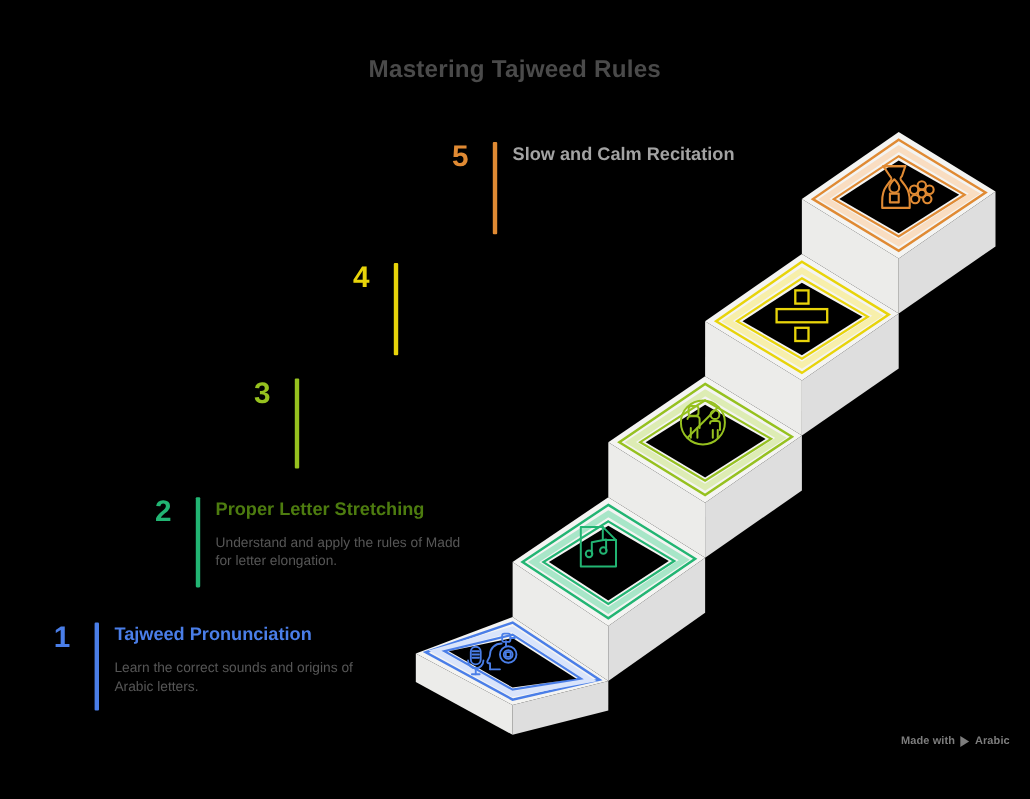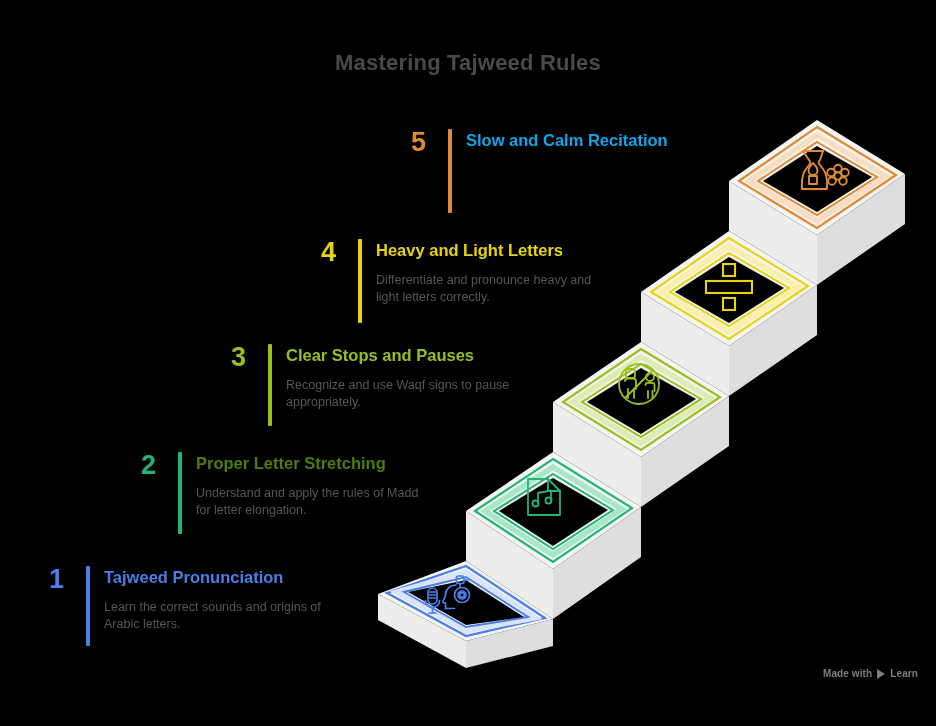--- a/index.html
+++ b/index.html
@@ -242,40 +242,32 @@
           <circle cx="831" cy="172.5" r="3.8"></circle>
         </g>
       </g>
     </svg>
   </div>
 
   <div class="step-text" id="text-5">
     <div class="step-num" style="color:#e08a33">5</div>
     <div class="accent-bar" style="background:#e08a33"></div>
     <div class="step-body">
-      <div class="step-heading" style="color:#0ea5e9">Slow and Calm Recitation</div>
+      <div class="step-heading" style="color:#a3a3a3">Slow and Calm Recitation</div>
     </div>
   </div>
 
   <div class="step-text" id="text-4">
     <div class="step-num" style="color:#e8d40a">4</div>
     <div class="accent-bar" style="background:#e8d40a"></div>
-    <div class="step-body">
-      <div class="step-heading" style="color:#e8d40a">Heavy and Light Letters</div>
-      <div class="step-desc">Differentiate and pronounce heavy and light letters correctly.</div>
-    </div>
   </div>
 
   <div class="step-text" id="text-3">
     <div class="step-num" style="color:#96c11f">3</div>
     <div class="accent-bar" style="background:#96c11f"></div>
-    <div class="step-body">
-      <div class="step-heading" style="color:#96c11f">Clear Stops and Pauses</div>
-      <div class="step-desc">Recognize and use Waqf signs to pause appropriately.</div>
-    </div>
   </div>
 
   <div class="step-text" id="text-2">
     <div class="step-num" style="color:#22b573">2</div>
     <div class="accent-bar" style="background:#22b573"></div>
     <div class="step-body">
       <div class="step-heading" style="color:#4d7c0f">Proper Letter Stretching</div>
       <div class="step-desc">Understand and apply the rules of Madd for letter elongation.</div>
     </div>
   </div>
@@ -285,16 +277,16 @@
     <div class="accent-bar" style="background:#4a7ee8"></div>
     <div class="step-body">
       <div class="step-heading" style="color:#4a7ee8">Tajweed Pronunciation</div>
       <div class="step-desc">Learn the correct sounds and origins of Arabic letters.</div>
     </div>
   </div>
 
   <div id="watermark">
     <span>Made with</span>
     <span class="wm-logo"></span>
-    <span>Learn</span>
+    <span>Arabic</span>
   </div>
 
 </div>
 
 </body></html>

